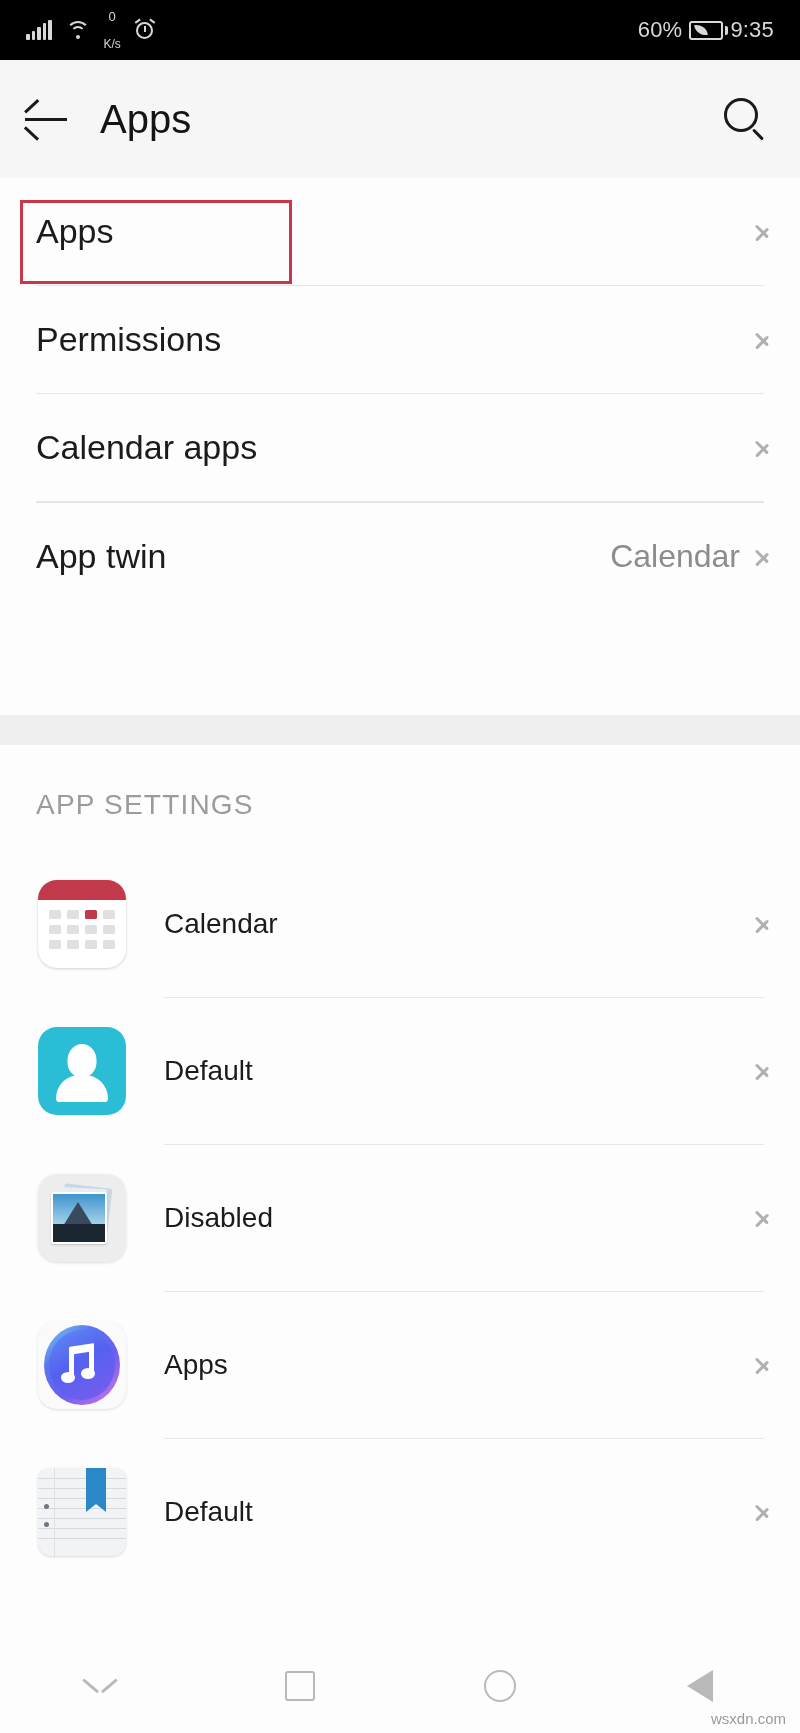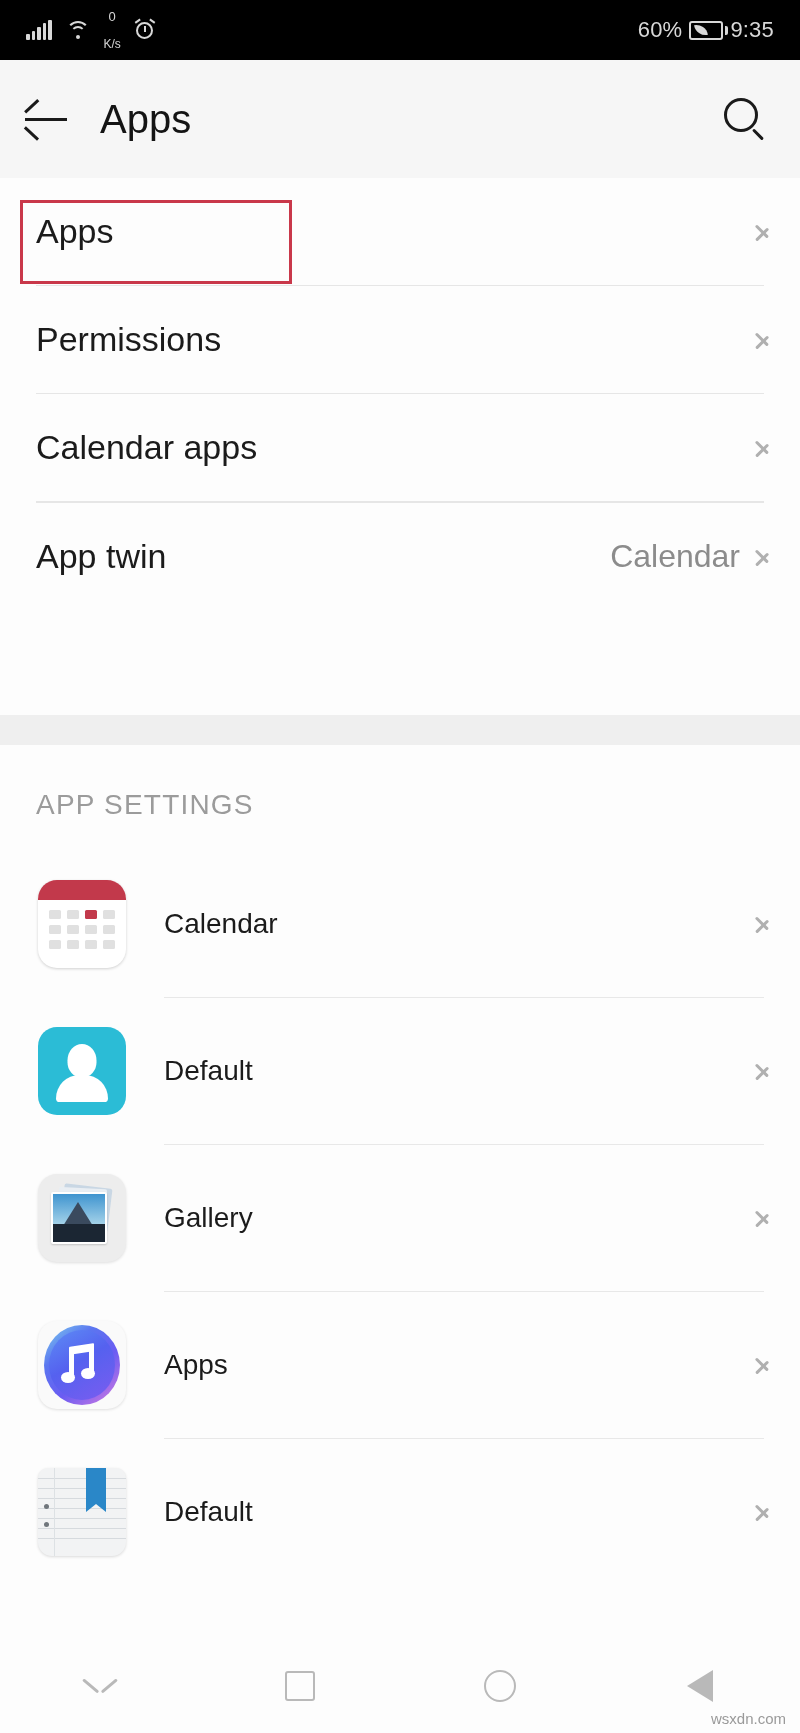--- a/index.html
+++ b/index.html
@@ -368,21 +368,21 @@
         <div class="ic ic-gal">
           <div class="back1"></div>
             <div class="back2"></div>
           <div class="photo">
               <div class="sky"></div>
               <div class="mt"></div>
               <div class="water"></div>
             </div>
         </div>
       </div>
-      <span class="alabel">Gallery</span>
+      <span class="alabel">Disabled</span>
       <div class="chev">
           <i></i>
           <i></i>
         </div>
     </div>
     <div class="adivider"></div>
 
     <div class="arow">
       <div class="icon-wrap">
         <div class="ic ic-mus">

